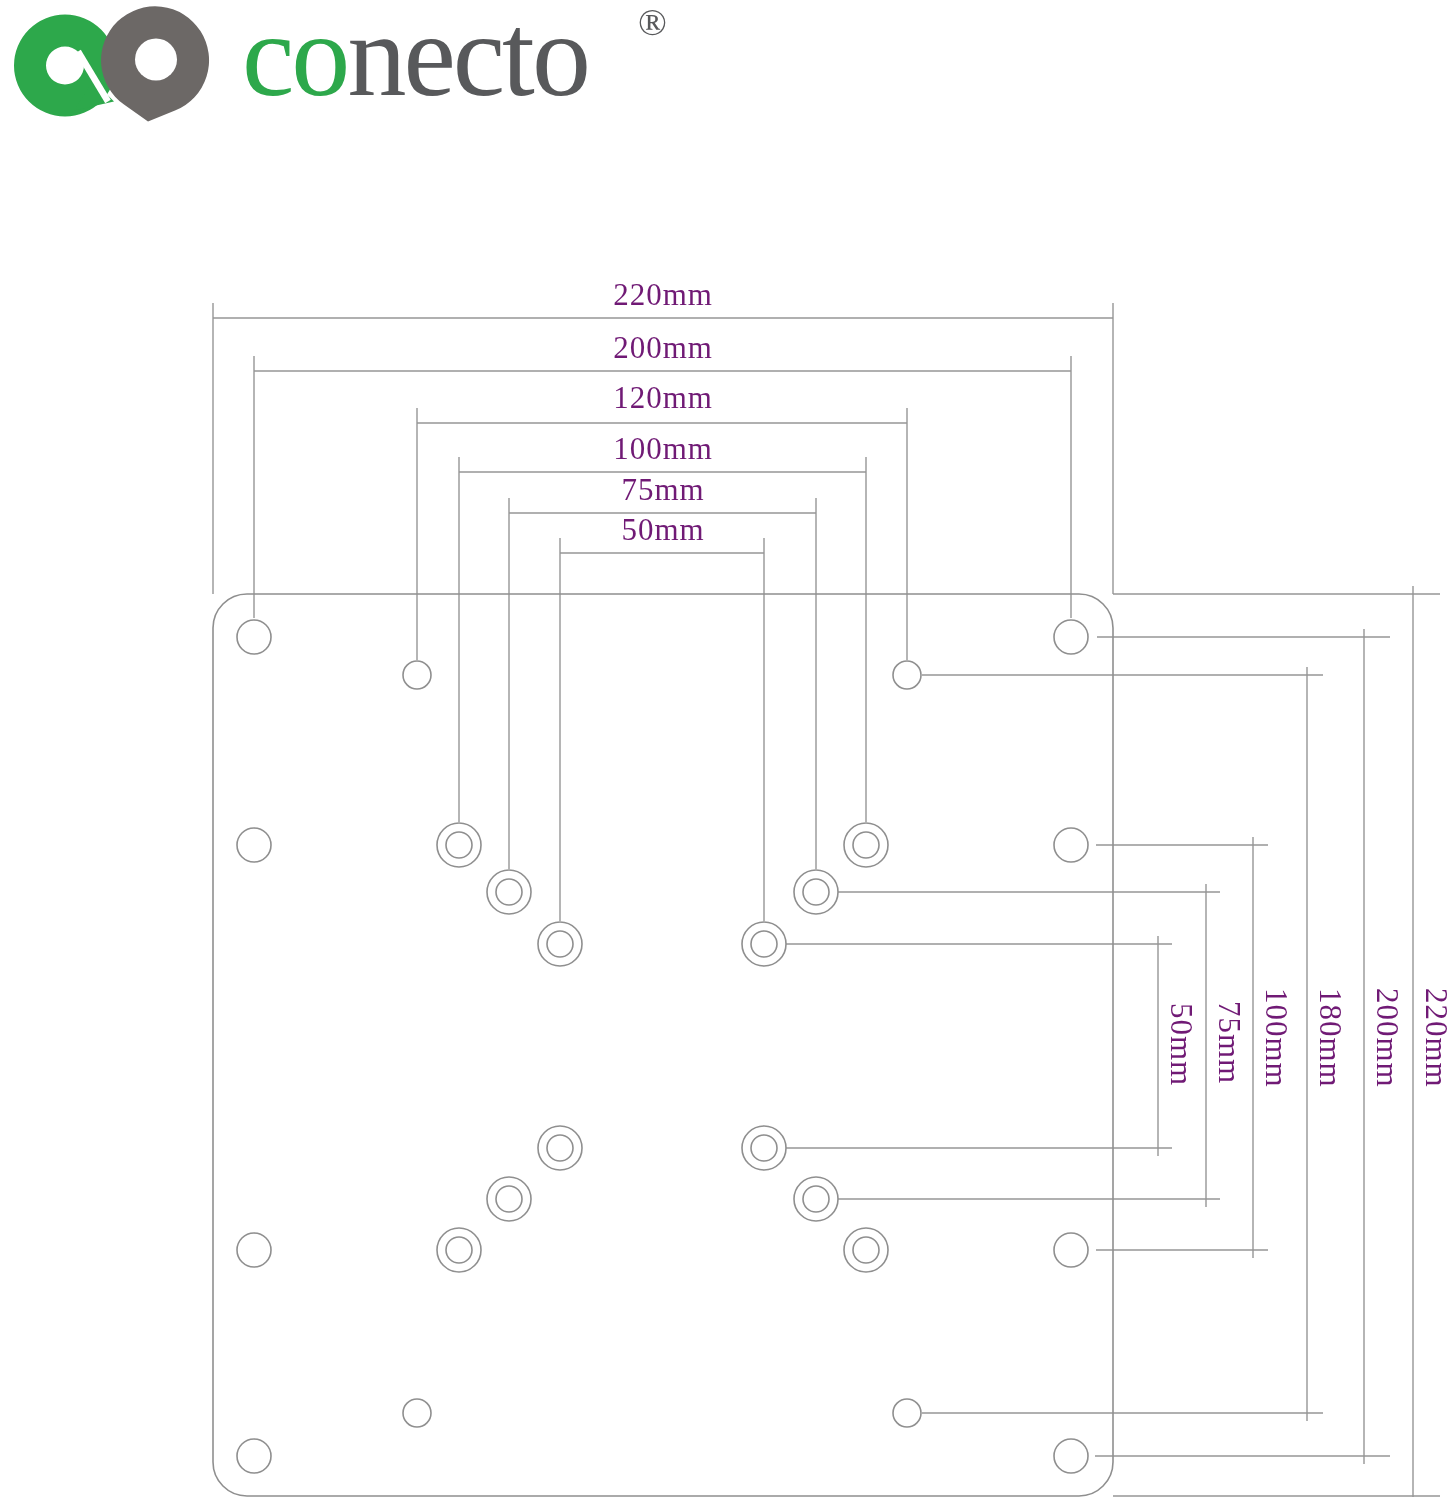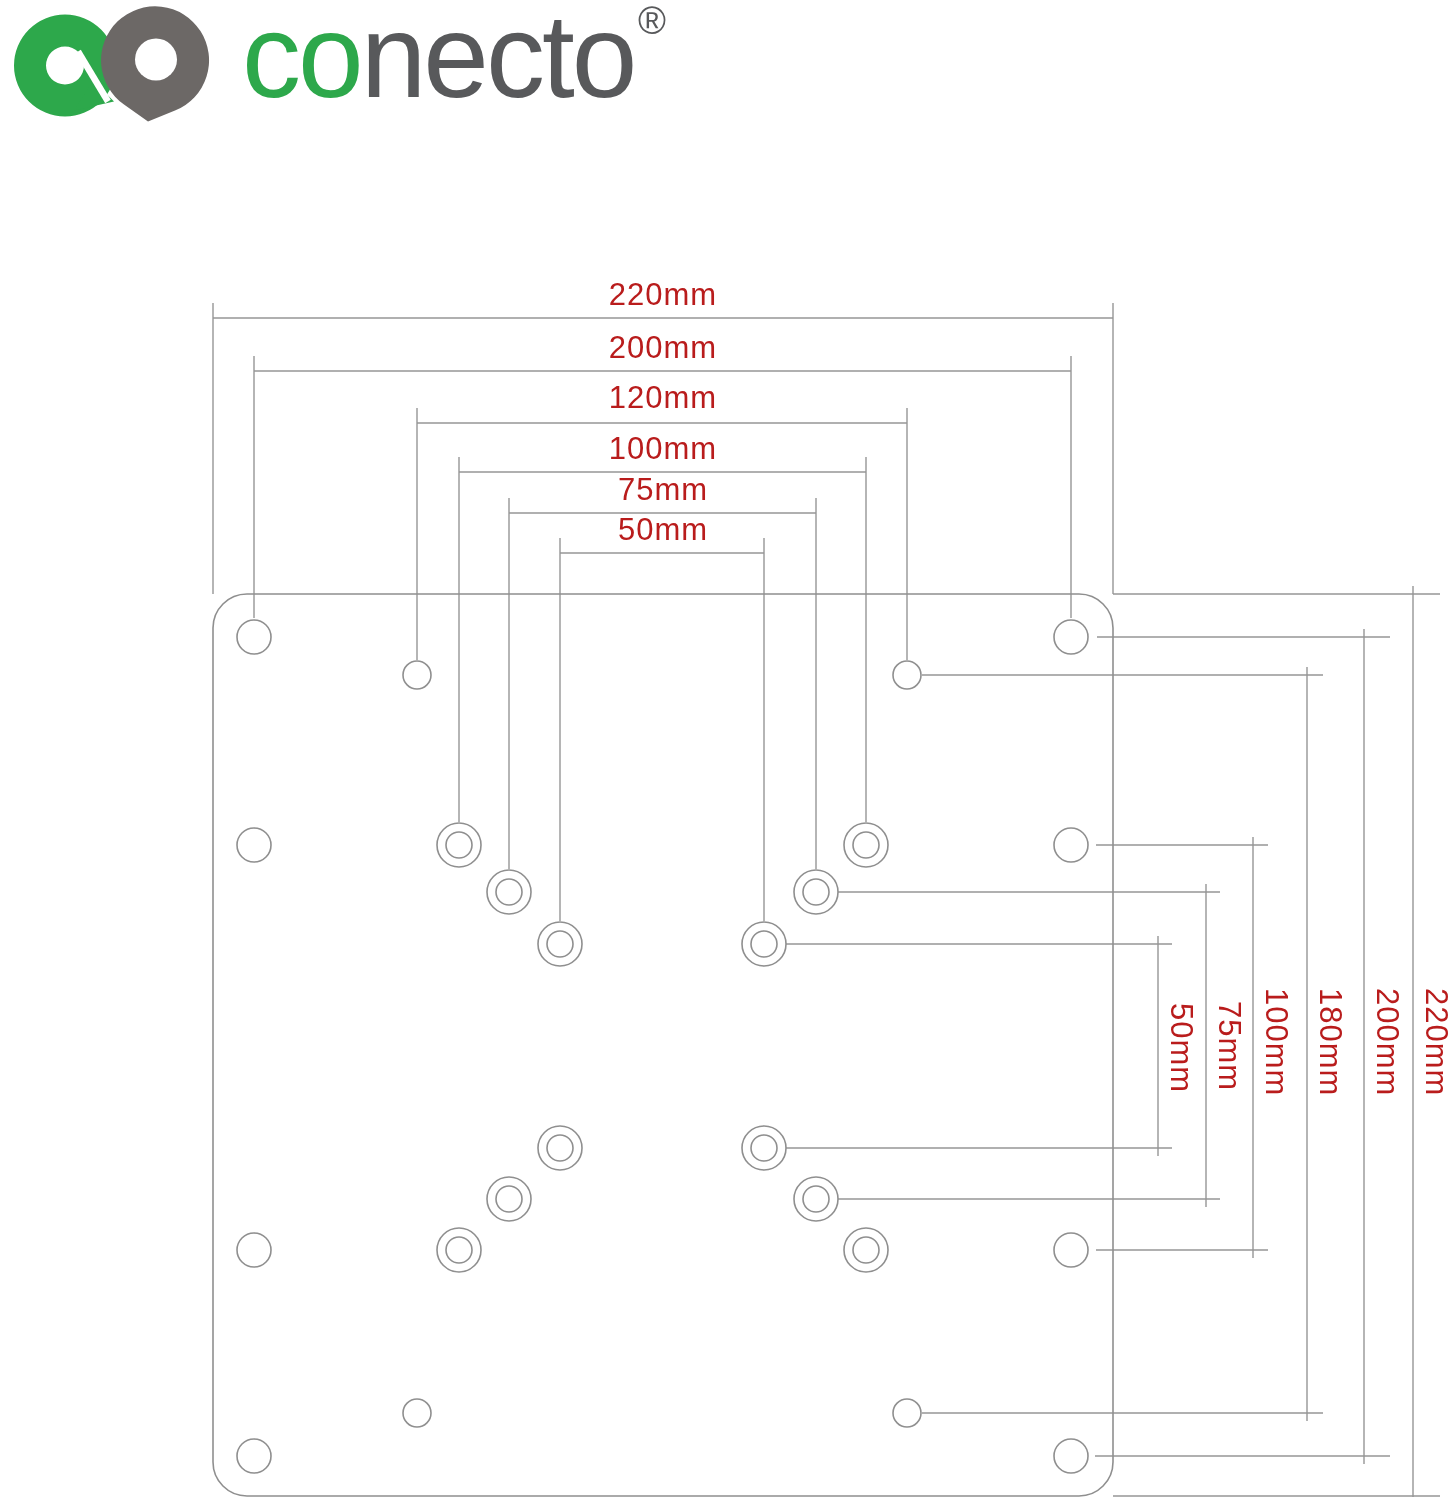--- a/index.html
+++ b/index.html
@@ -1,27 +1,27 @@
 <!DOCTYPE html>
 <html><head>
 <meta charset="utf-8">
 <style>
   html,body{margin:0;padding:0;background:#ffffff;}
   body{width:1454px;height:1500px;position:relative;overflow:hidden;
        font-family:"Liberation Sans", sans-serif;}
-  .stage{position:absolute;inset:0;}
+  .stage{position:absolute;inset:0;font-family:Liberation Serif, serif;}
   svg{position:absolute;left:0;top:0;}
   
   .logo-text{position:absolute;left:242px;top:-12px;font-size:118px;
              letter-spacing:-3px;font-weight:400;white-space:nowrap;}
   .logo-green{color:#2da84b;}
   .logo-gray{color:#58595b;}
   .reg-mark{position:absolute;left:638px;top:0px;font-size:38px;color:#58595b;}
   
-  .dimlabel{position:absolute;color:#b91c1c;font-size:31px;letter-spacing:1px;
+  .dimlabel{position:absolute;color:#701a75;font-size:31px;letter-spacing:1px;
             white-space:nowrap;}
   .dimlabel.h{transform:translateX(-50%);left:663px;}
   .dimlabel.v{writing-mode:vertical-rl;}
 </style>
 </head>
 <body>
 
 <div class="stage">
 
   <div>

